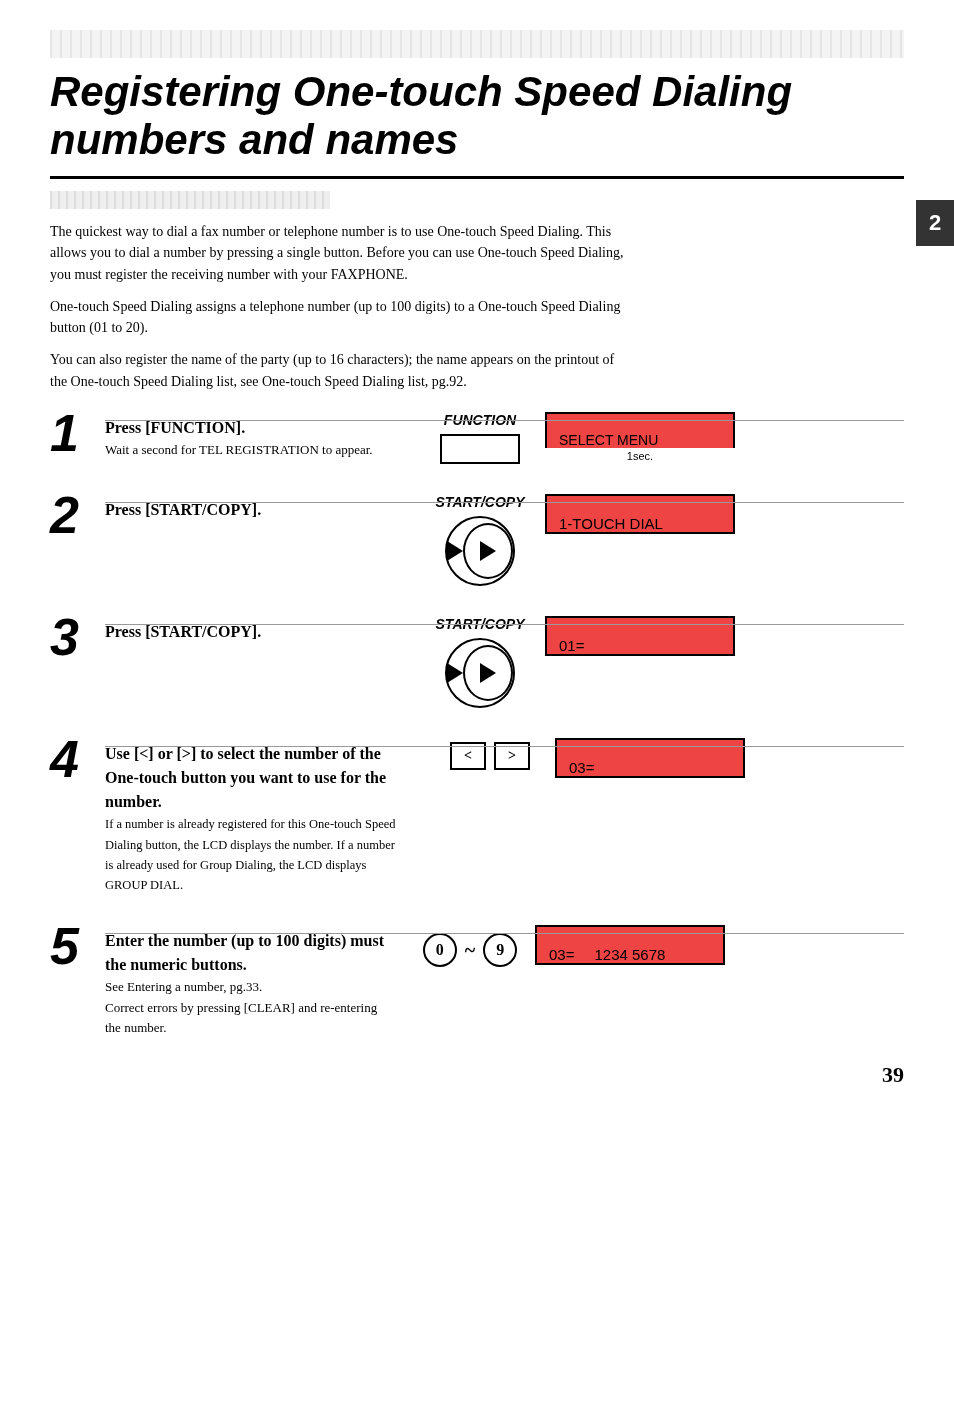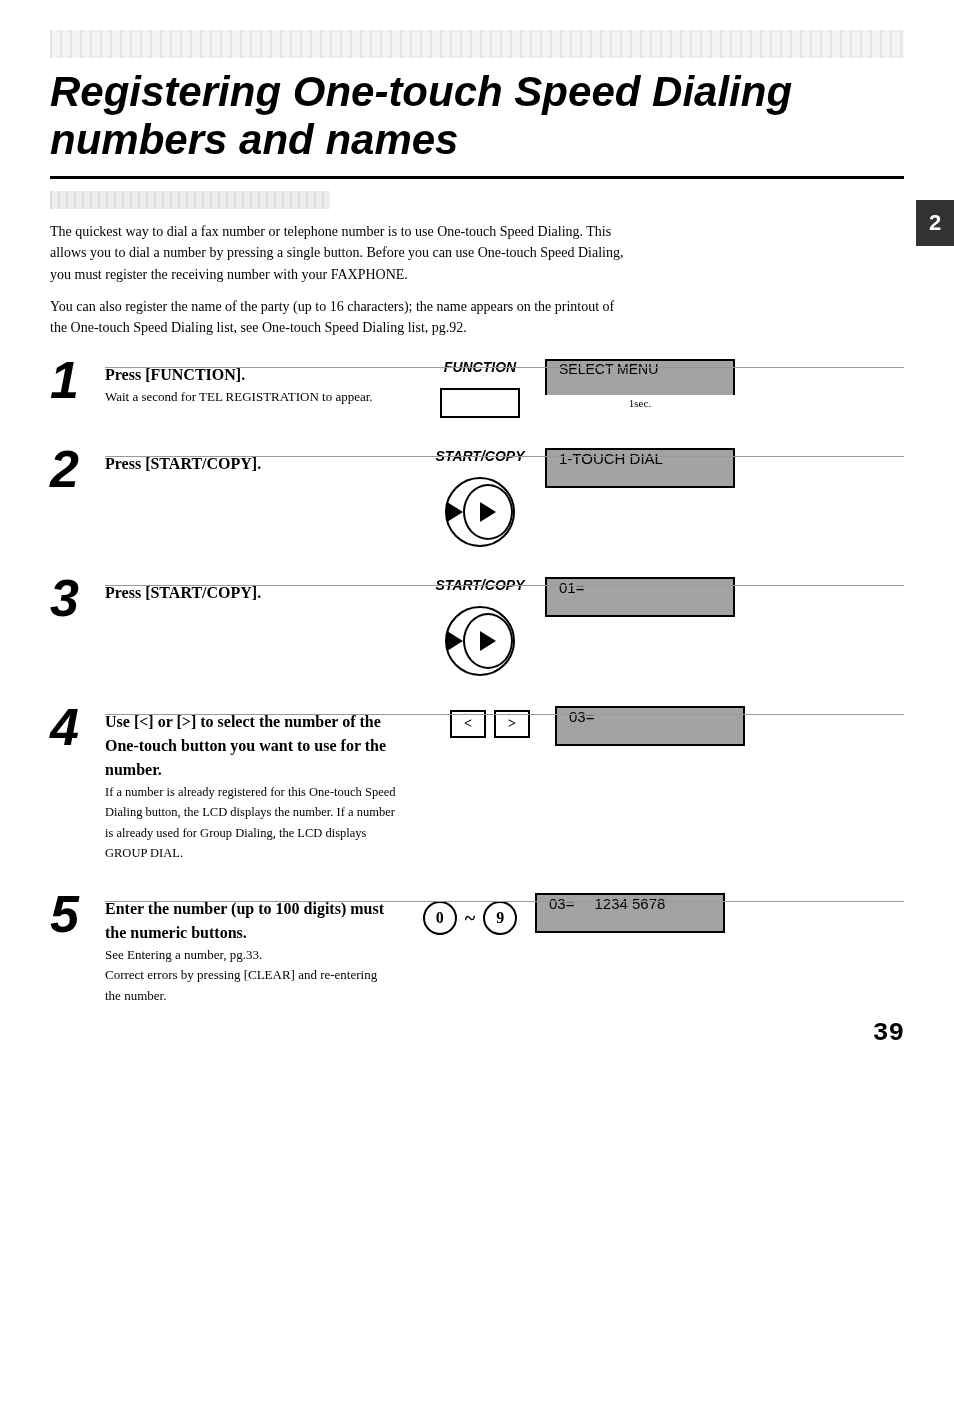--- a/index.html
+++ b/index.html
@@ -72,25 +72,25 @@
       font-weight: bold;
       font-family: Arial, sans-serif;
       text-align: center;
       padding: 10px 5px;
       letter-spacing: 0;
     }
 
     
     .page-number {
       position: absolute;
-      bottom: 28px;
+      bottom: 20px;
       right: 50px;
-      font-size: 26px;
-      font-weight: bold;
-      font-family: Liberation Mono, monospace;
+      font-size: 22px;
+      font-weight: bold;
+      font-family: Liberation Serif, serif;
     }
 
     
     .steps-area {
       margin-top: 20px;
     }
 
     
     .step-row {
       display: flex;
@@ -138,21 +138,20 @@
     }
 
     
     .step-button-col {
       width: 130px;
       display: flex;
       flex-direction: column;
       align-items: center;
       justify-content: flex-start;
       padding-top: 0px;
-      gap: 7px;
     }
 
     .button-label {
       font-size: 14px;
       font-weight: bold;
       font-style: italic;
       font-family: Arial, sans-serif;
       margin-bottom: 6px;
       text-align: center;
     }
@@ -254,37 +253,37 @@
       display: flex;
       flex-direction: column;
       justify-content: flex-start;
     }
 
     .lcd-box {
       border: 2px solid #000;
       padding: 0 12px;
       font-size: 15px;
       font-family: Arial, sans-serif;
-      background: #a3a3a3;
+      background: #ef4444;
       min-height: 40px;
       display: flex;
-      align-items: flex-start;
+      align-items: flex-end;
     }
 
     .lcd-box-top {
       border-bottom: none;
       font-size: 14px;
       min-height: 36px;
     }
 
     .lcd-small-gap {
       font-size: 11px;
       text-align: center;
       padding: 2px 0;
-      font-family: Liberation Serif, serif;
+      font-family: Liberation Sans, sans-serif;
     }
 
     .lcd-box-bottom {
       font-size: 15px;
       min-height: 40px;
     }
 
     
     .step-extra {
       font-size: 12.5px;
@@ -302,20 +301,21 @@
   <h1 class="main-title">
     <span>Registering One-touch Speed Dialing</span><br>
     <span>numbers and names</span>
   </h1>
 
   <hr class="title-rule">
 
   <div class="sub-decorative"></div>
 
   <p class="intro-text">The quickest way to dial a fax number or telephone number is to use One-touch Speed Dialing. This allows you to dial a number by pressing a single button. Before you can use One-touch Speed Dialing, you must register the receiving number with your FAXPHONE.</p>
+  <p class="intro-text">One-touch Speed Dialing assigns a telephone number (up to 100 digits) to a One-touch Speed Dialing button (01 to 20).</p>
   <p class="intro-text">You can also register the name of the party (up to 16 characters); the name appears on the printout of the One-touch Speed Dialing list, see One-touch Speed Dialing list, pg.92.</p>
 
   <div class="side-tab">2</div>
 
   <div class="steps-area">
 
     <div class="step-row">
       <div class="step-divider"></div>
       <div class="step-number">1</div>
       <div class="step-text-col">

